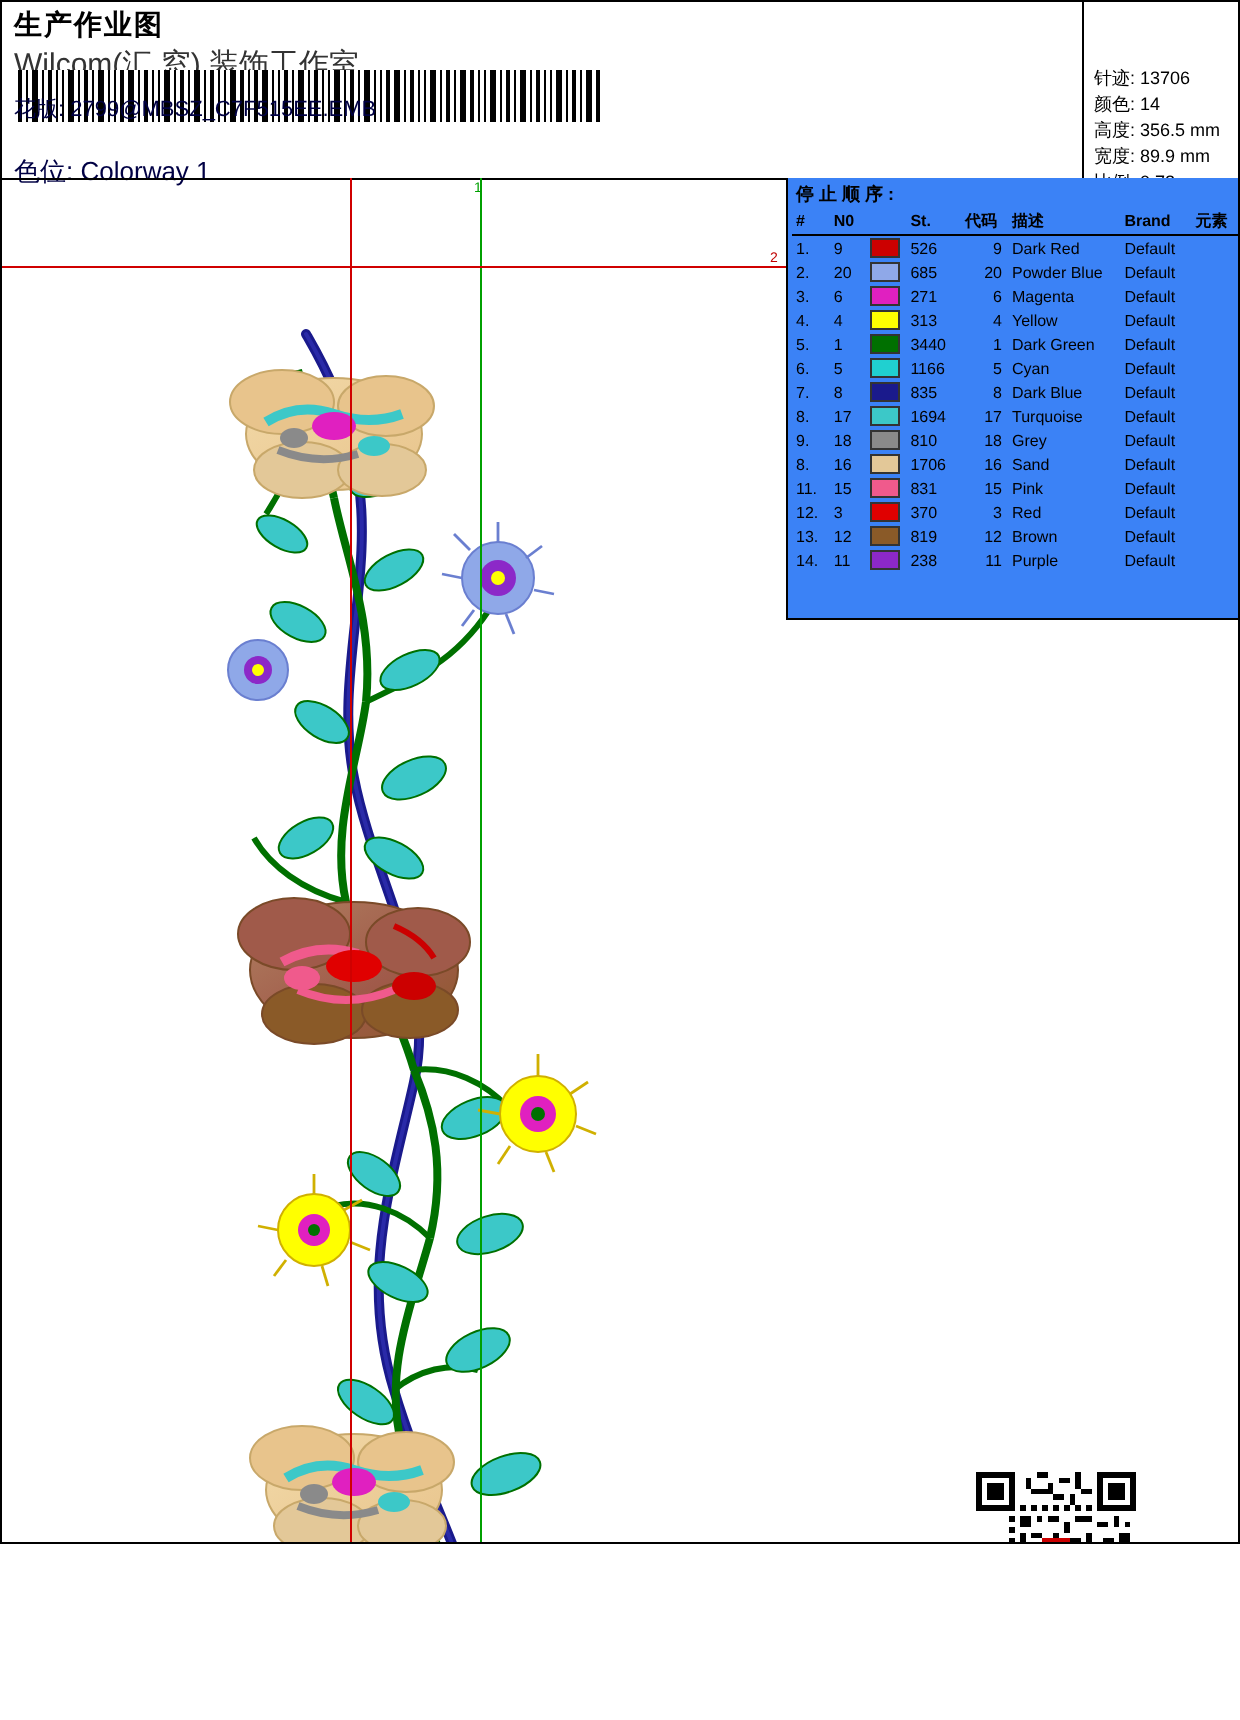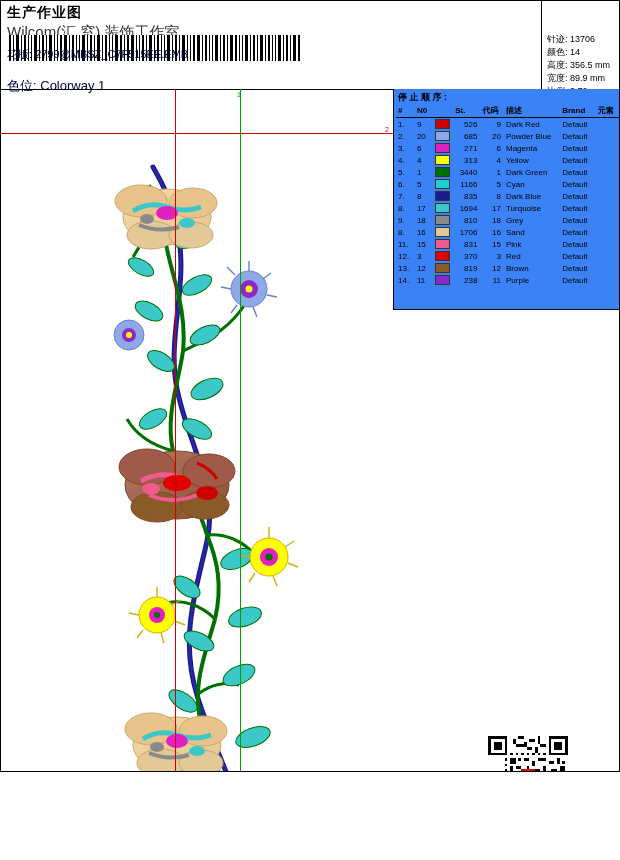--- a/index.html
+++ b/index.html
@@ -22,21 +22,21 @@
   
   .panel{position:absolute;left:392px;top:88px;width:227px;height:221px;border-left:1px solid #000;border-bottom:1px solid #000;box-sizing:border-box;background:#3b82f6;}
   .panel-title{position:absolute;left:4px;top:2px;font-size:9px;font-weight:bold;}
   .tbl{position:absolute;left:2px;top:16px;font-size:8px;border-collapse:collapse;}
   .tbl th{font-size:8px;font-weight:bold;text-align:left;padding:0 3px 1px 2px;border-bottom:1px solid #000;white-space:nowrap;}
   .tbl td{font-size:8px;padding:0 3px 0 2px;height:12px;white-space:nowrap;}
   .sw{display:inline-block;width:13px;height:8px;border:1px solid #333;vertical-align:middle;}
   .c-idx{width:20px;}
   .c-no{width:18px;text-align:left;margin-left:45px;}
   .c-sw{width:17px;}
-  .c-st{width:32px;text-align:right;}
+  .c-st{width:32px;}
   .c-code{width:24px;text-align:right;}
   .c-desc{width:64px;}
   .c-brand{width:42px;}
   .c-el{width:26px;}
 
   
   .design{position:absolute;left:0;top:88px;width:392px;height:770px;overflow:hidden;}
   .gl-v{position:absolute;top:0;width:1px;height:770px;}
   .gl-h{position:absolute;left:0;width:392px;height:1px;}
   .axis-green{background:#00a000;}

